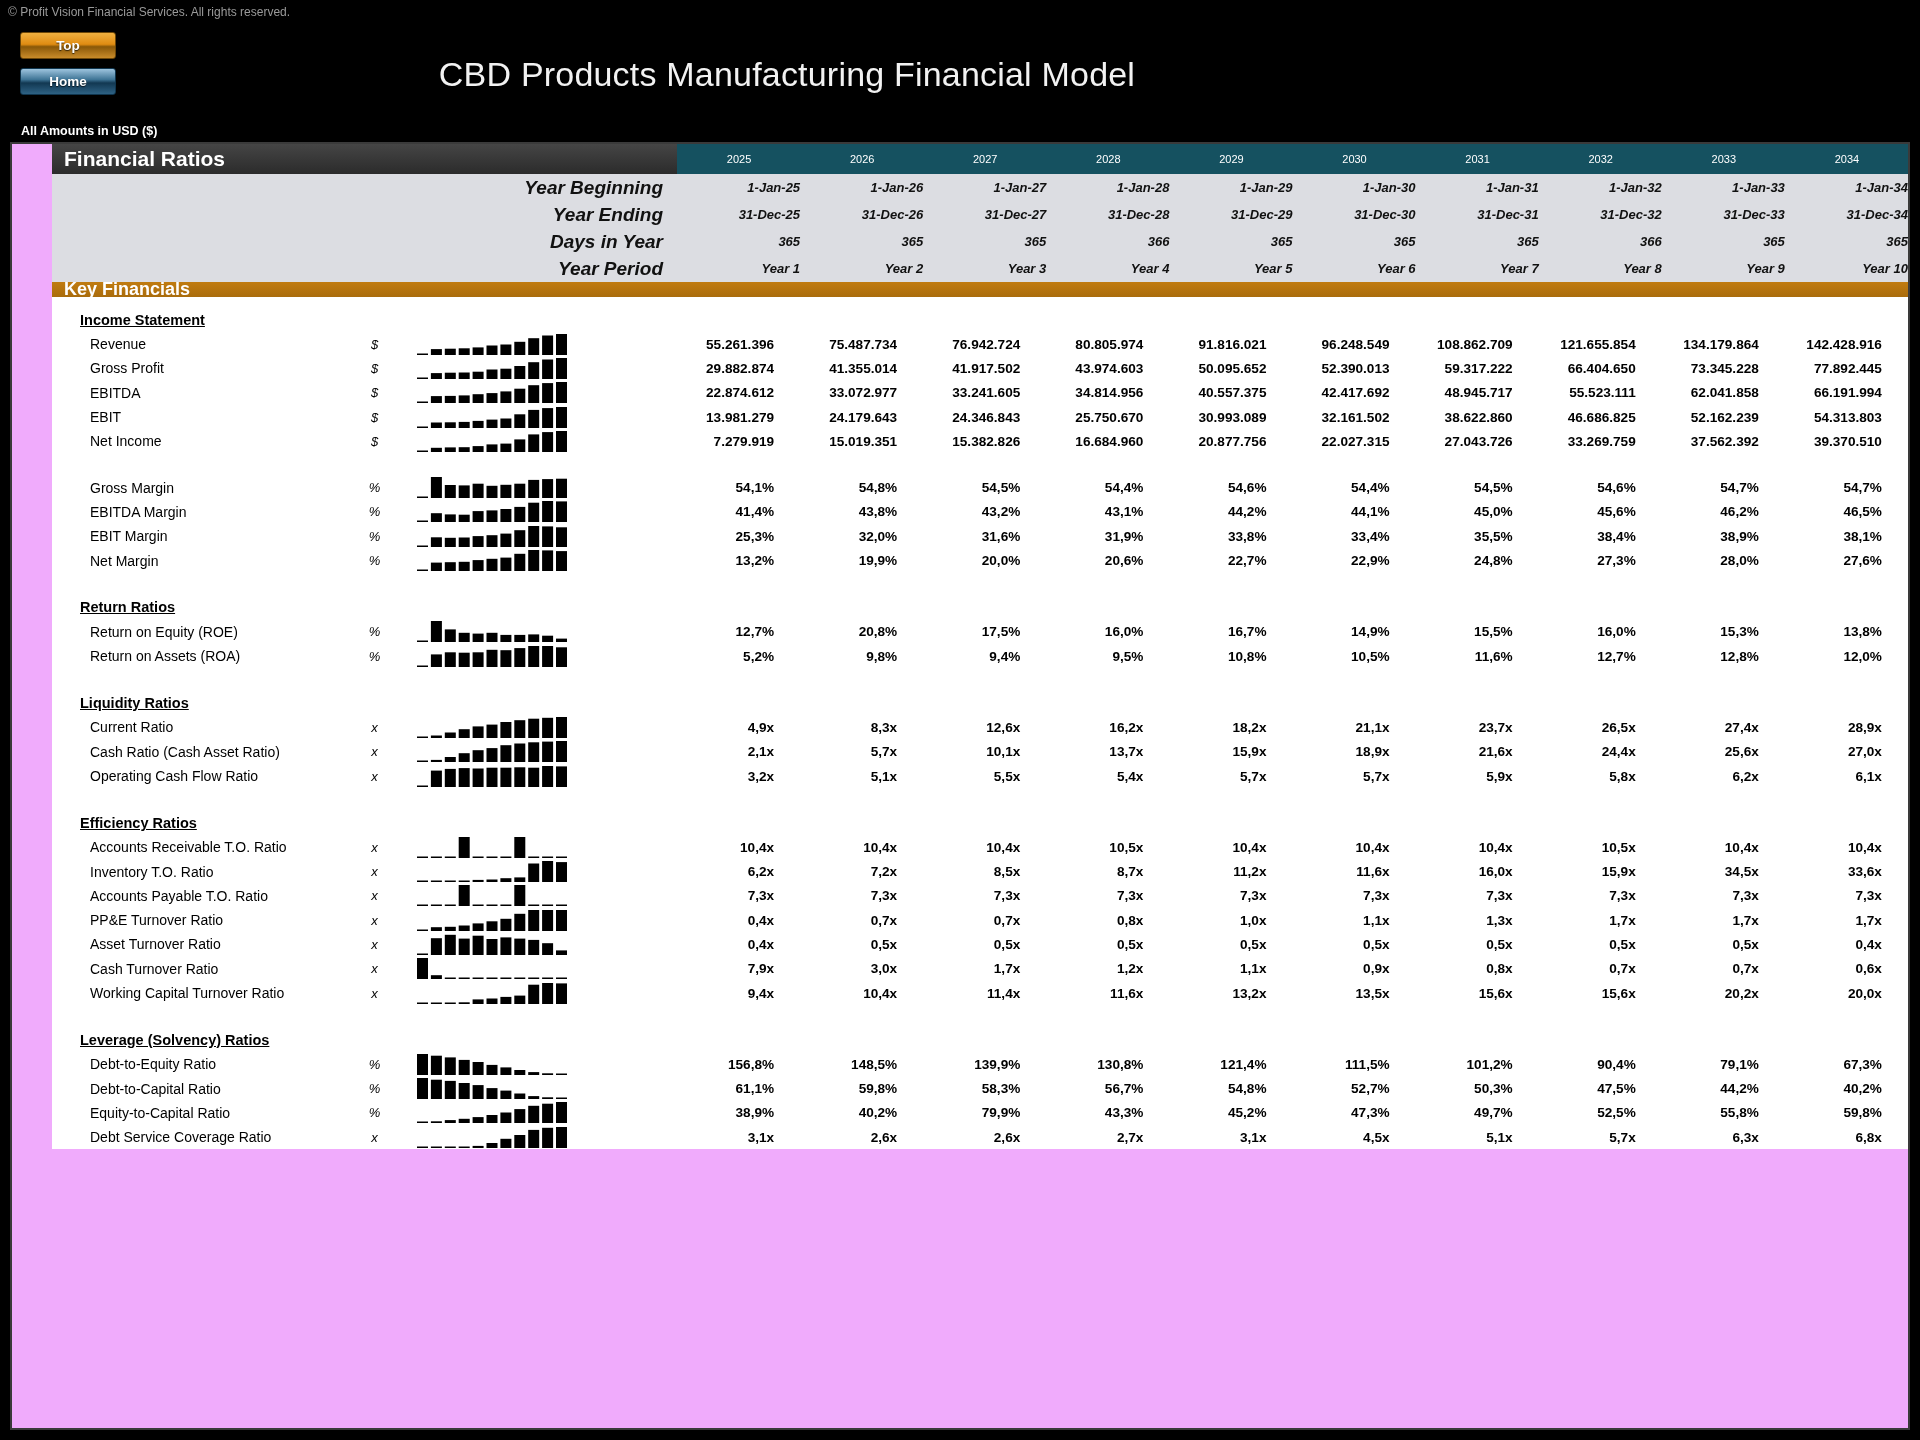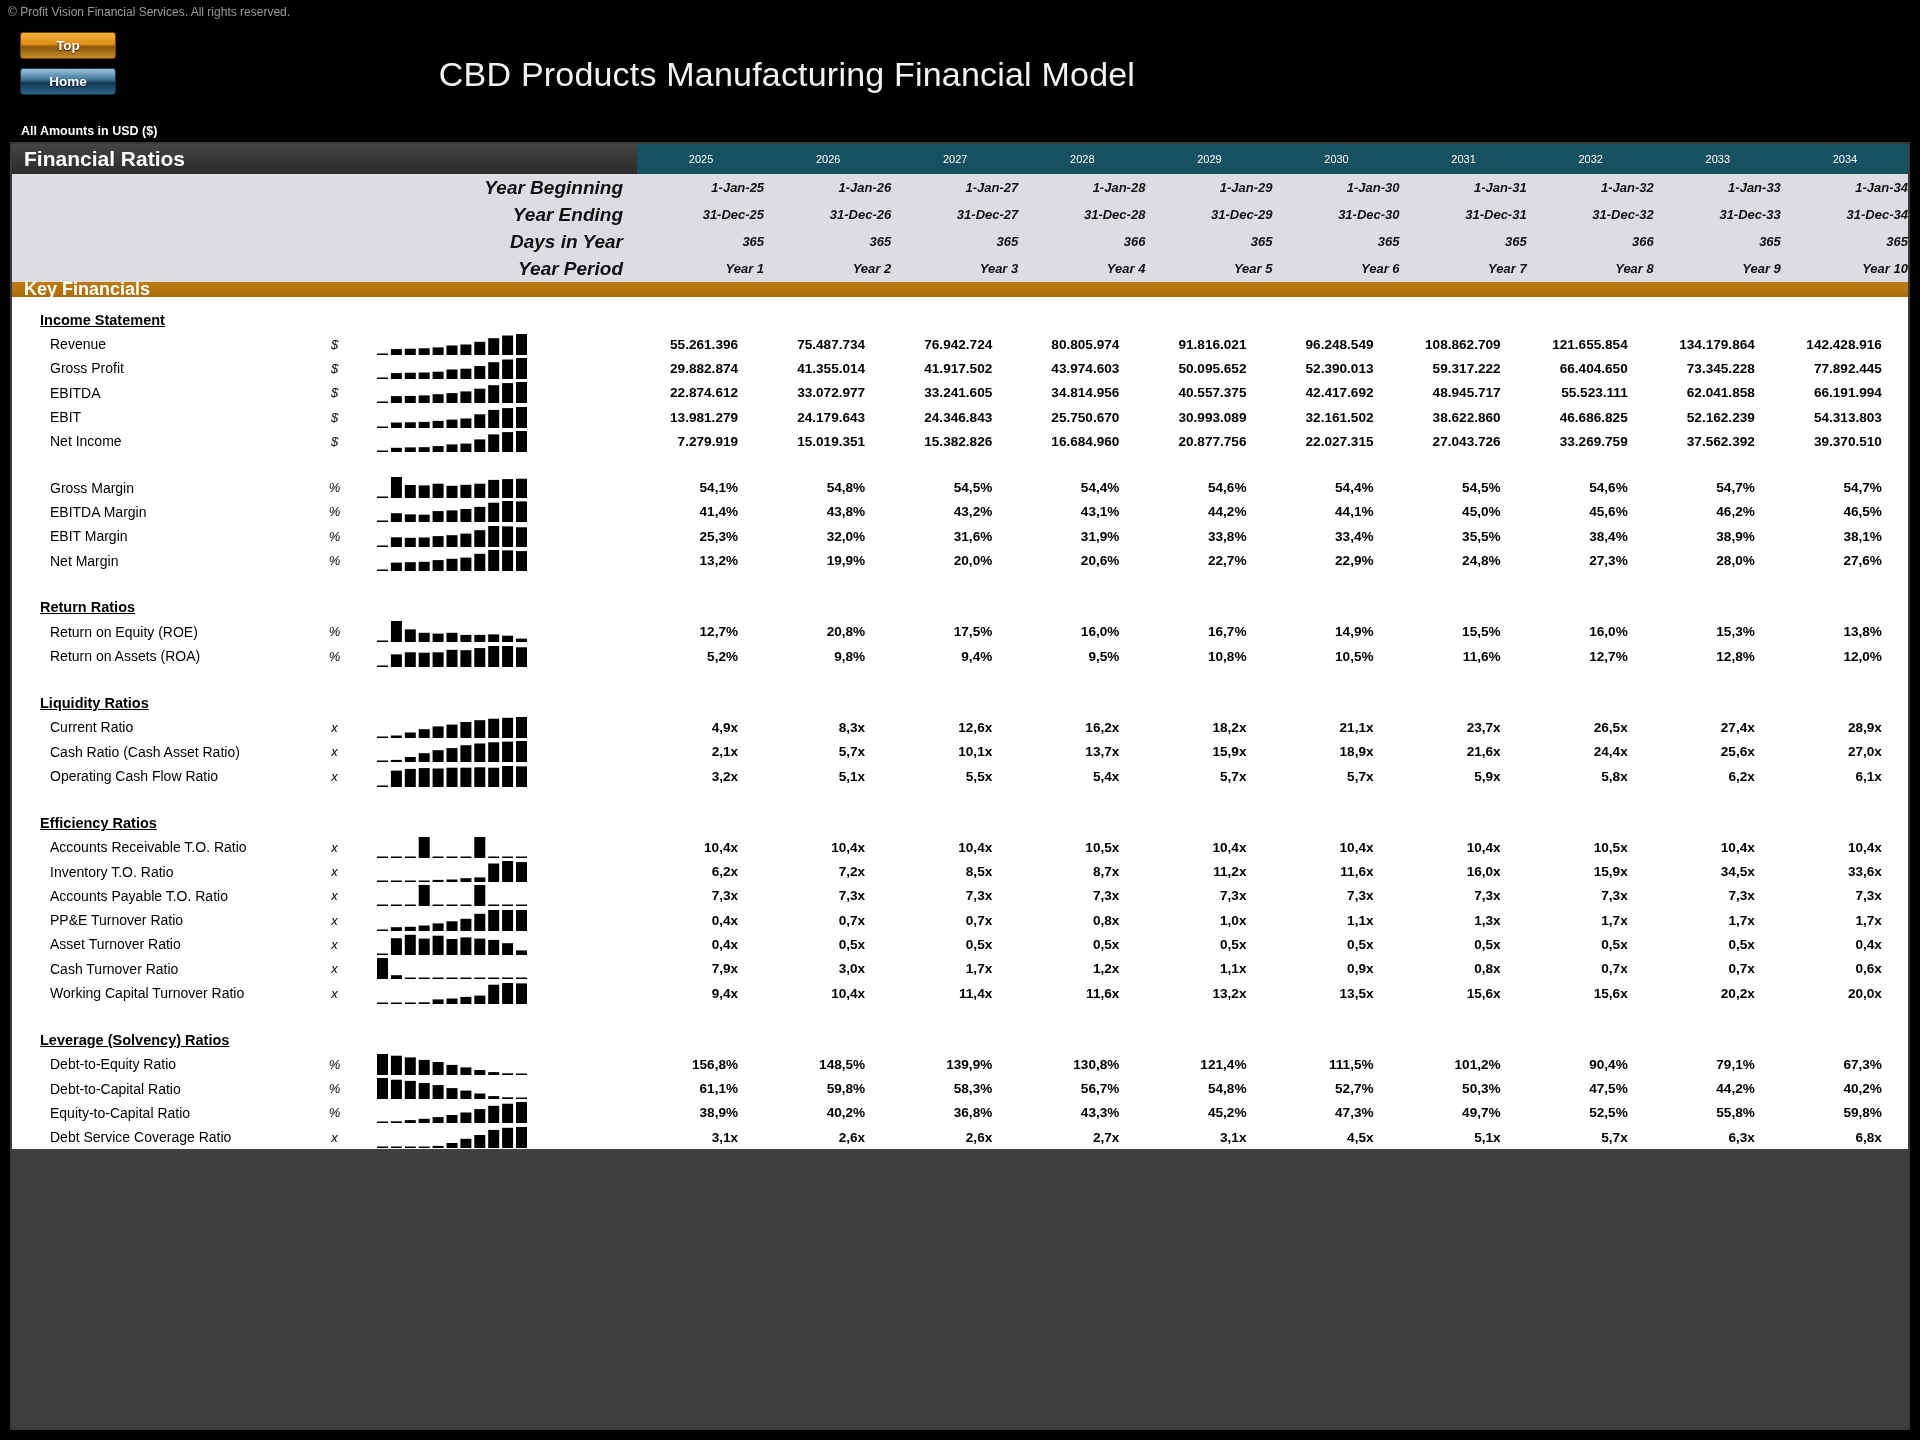--- a/index.html
+++ b/index.html
@@ -38,21 +38,22 @@
   .title {
     position: absolute; left: 0; top: 55px; width: 1574px;
     text-align: center; font-size: 34px; color: #f2f2f2;
     font-weight: normal; letter-spacing: .2px;
   }
 
   .sheet {
     position: absolute; left: 10px; top: 142px;
     width: 1900px; height: 1288px;
     border: 2px solid #3a3a3a;
-    background: #404040;
+    background: #f0abfc;
+    padding-left: 40px;
   }
 
   
   .hdr-row { display: flex; height: 30px; }
   .hdr-title {
     flex: 0 0 625px;
     background: linear-gradient(180deg,#454545,#2b2b2b);
     color: #ffffff; font-size: 21px; font-weight: bold;
     display: flex; align-items: center; padding-left: 12px;
   }
@@ -886,21 +887,21 @@
             <rect x="69.5" y="13.0" width="11" height="8.0" fill="#000"></rect>
             <rect x="83.4" y="10.5" width="11" height="10.5" fill="#000"></rect>
             <rect x="97.3" y="7.1" width="11" height="13.9" fill="#000"></rect>
             <rect x="111.2" y="3.8" width="11" height="17.2" fill="#000"></rect>
             <rect x="125.1" y="1.7" width="11" height="19.3" fill="#000"></rect>
             <rect x="139.0" y="0.0" width="11" height="21.0" fill="#000"></rect>
           </svg>
         </div>
         <div class="row-val">38,9%</div>
         <div class="row-val">40,2%</div>
-        <div class="row-val">36,8%</div>
+        <div class="row-val">79,9%</div>
         <div class="row-val">43,3%</div>
         <div class="row-val">45,2%</div>
         <div class="row-val">47,3%</div>
         <div class="row-val">49,7%</div>
         <div class="row-val">52,5%</div>
         <div class="row-val">55,8%</div>
         <div class="row-val">59,8%</div>
       </div>
       <div class="row">
         <div class="row-label">Debt Service Coverage Ratio</div>

